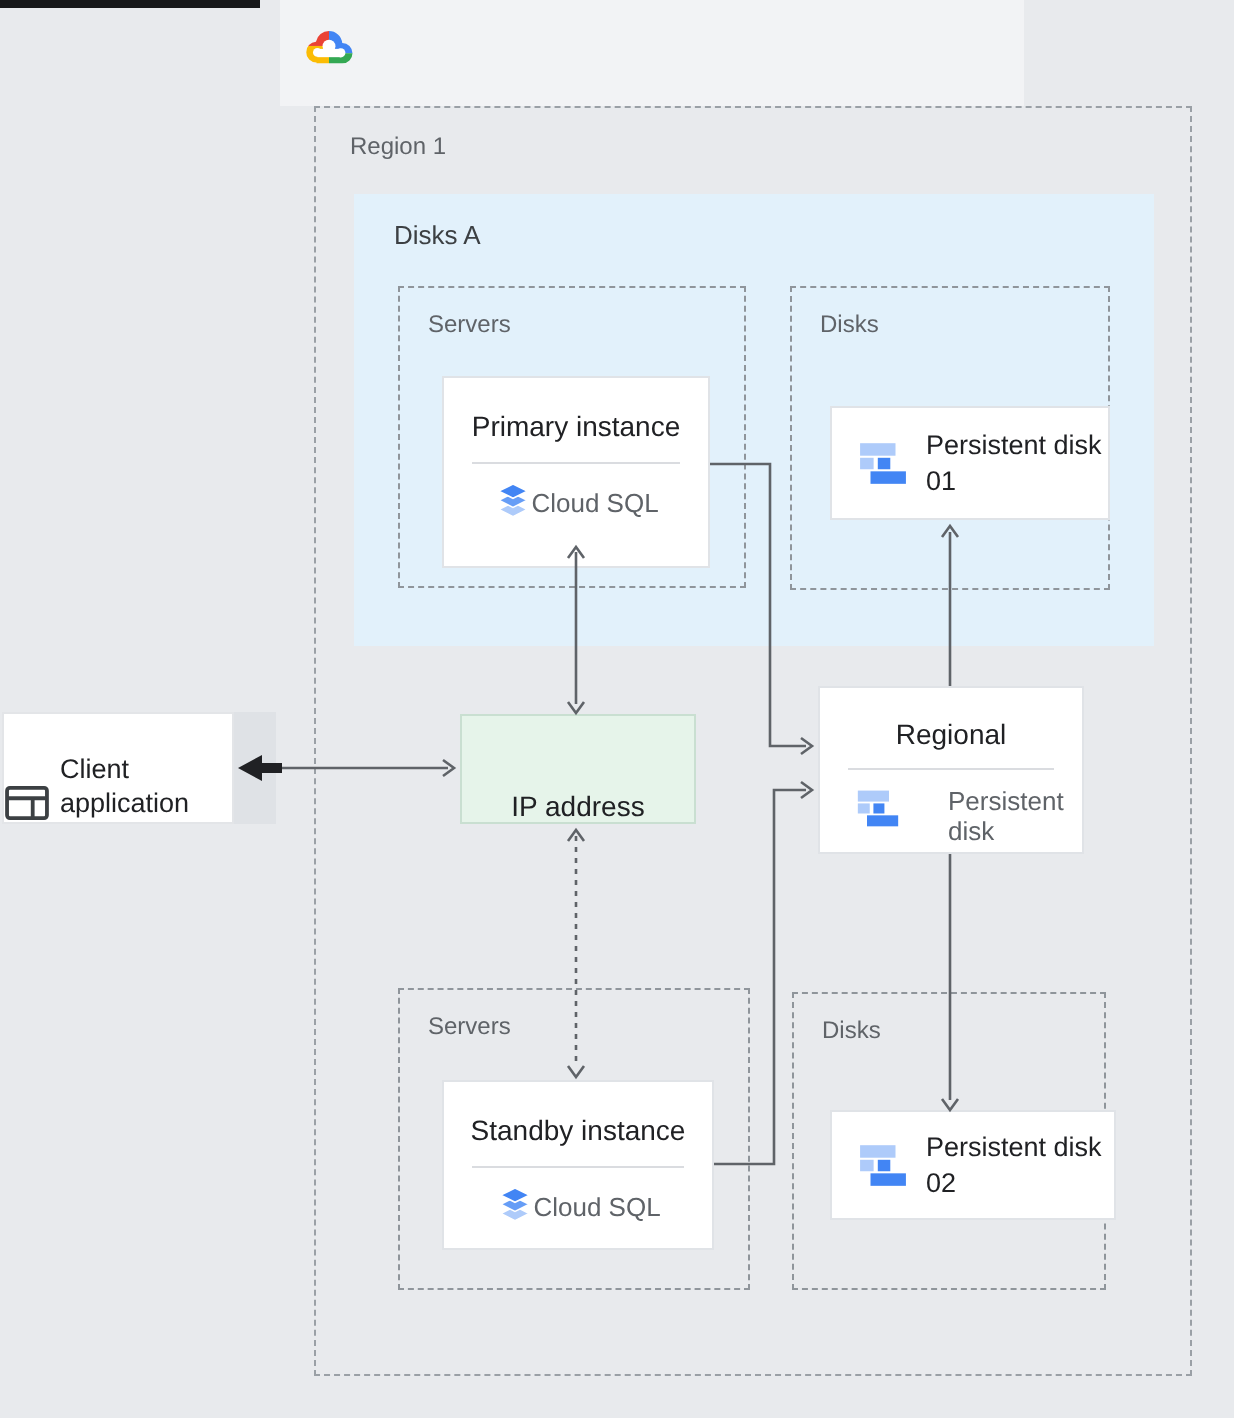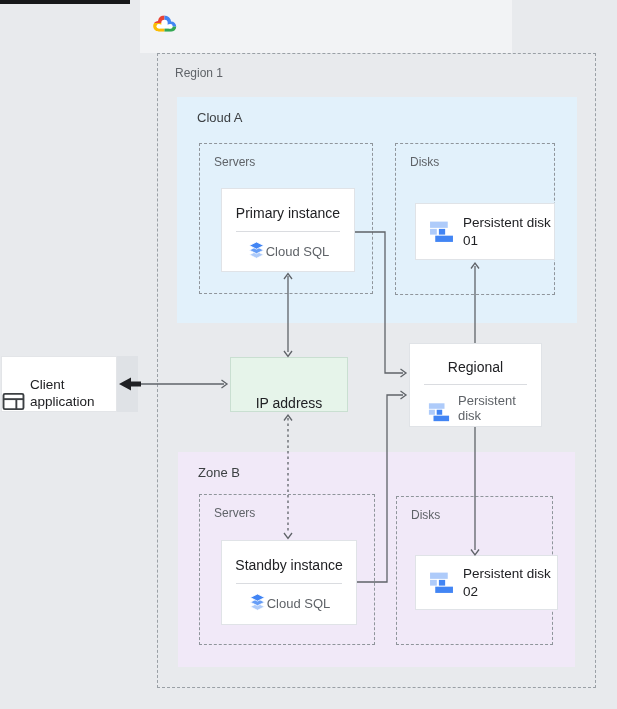--- a/index.html
+++ b/index.html
@@ -36,32 +36,32 @@
   .disks-b{left:396px;top:496px;width:157px;height:149px}
   .dashed-box .frame-label{position:absolute;left:14px;top:11px}
 
   .card{position:absolute;background:var(--card_bg);border:1px solid var(--card_border)}
   .instance-card{display:flex;flex-direction:column}
   .card-title{font-size:14px;color:var(--title_dark);text-align:center;margin-top:16px}
   .divider{height:1px;background:#dadce0;margin:10px 14px 0 14px}
   .service-row{display:flex;align-items:center;justify-content:center;gap:0;margin-top:9px}
   .service-name{font-size:13px;color:var(--label_gray)}
 
-  .primary-card{left:221px;top:188px;width:134px;height:84px}
+  .primary-card{left:221px;top:188px;width:134px;height:96px}
   .standby-card{left:221px;top:540px;width:136px;height:85px}
 
   .disk-card{display:flex;align-items:center;gap:9px;padding-left:13px}
   .disk-01{left:415px;top:203px;width:140px;height:57px}
   .disk-02{left:415px;top:555px;width:143px;height:55px}
   .disk-title{font-size:13.5px;color:var(--title_dark);line-height:1.32}
 
   .regional-card{left:409px;top:343px;width:133px;height:84px}
   .regional-card .card-title{margin-top:15px}
   .regional-card .divider{margin-top:9px}
-  .regional-row{display:flex;align-items:flex-end;gap:8px;margin-top:8px;padding-left:18px}
+  .regional-row{display:flex;align-items:flex-start;gap:24px;margin-top:8px;padding-left:18px}
 
   .client-card{left:1px;top:356px;width:116px;height:56px;display:flex;align-items:flex-end;gap:5px;border:1px solid #e3e5e8}
   .client-title{font-size:13.5px;color:var(--title_dark);line-height:1.3}
   .client-shadow{left:117px;top:356px;width:21px;height:56px;background:#dfe2e6}
 
   .ip-box{left:230px;top:357px;width:118px;height:55px;background:var(--ip_bg);border:1px solid var(--ip_border);display:flex;align-items:flex-end;justify-content:center}
   .ip-label{font-size:14px;color:var(--title_dark)}
 
   svg.overlay{position:absolute;left:0;top:0;pointer-events:none}
   .icon{flex:0 0 auto;display:block}
@@ -94,21 +94,21 @@
         <circle cx="18.7" cy="12.8" r="2.2" fill="#fff"></circle>
         <rect x="7.4" y="10.9" width="11.3" height="4" fill="#fff"></rect>
       </g>
     </svg>
   </div>
 
   <div class="abs region"></div>
   <div class="abs frame-label" style="left:175px;top:66px">Region 1</div>
 
   <div class="zone zone-a">
-    <div class="zone-label">Cloud A</div>
+    <div class="zone-label">Disks A</div>
   </div>
 
   <div class="dashed-box servers-a">
     <div class="frame-label">Servers</div>
   </div>
   <div class="dashed-box disks-a">
     <div class="frame-label">Disks</div>
   </div>
 
   <div class="card instance-card primary-card">
@@ -155,23 +155,20 @@
       <svg class="icon" width="22" height="22" viewBox="0 0 24 24">
         <rect x="1" y="2.5" width="17" height="6" fill="#aecbfa"></rect>
         <rect x="1" y="9.5" width="6.5" height="5.5" fill="#aecbfa"></rect>
         <rect x="9.5" y="9.5" width="6" height="5.5" fill="#4285f4"></rect>
         <rect x="6" y="16" width="17" height="6" fill="#4285f4"></rect>
       </svg>
       <span class="service-name">Persistent disk</span>
     </div>
   </div>
 
-  <div class="zone zone-b">
-    <div class="zone-label">Zone B</div>
-  </div>
 
   <div class="dashed-box servers-b">
     <div class="frame-label">Servers</div>
   </div>
   <div class="dashed-box disks-b">
     <div class="frame-label">Disks</div>
   </div>
 
   <div class="card instance-card standby-card">
     <div class="card-title">Standby instance</div>

